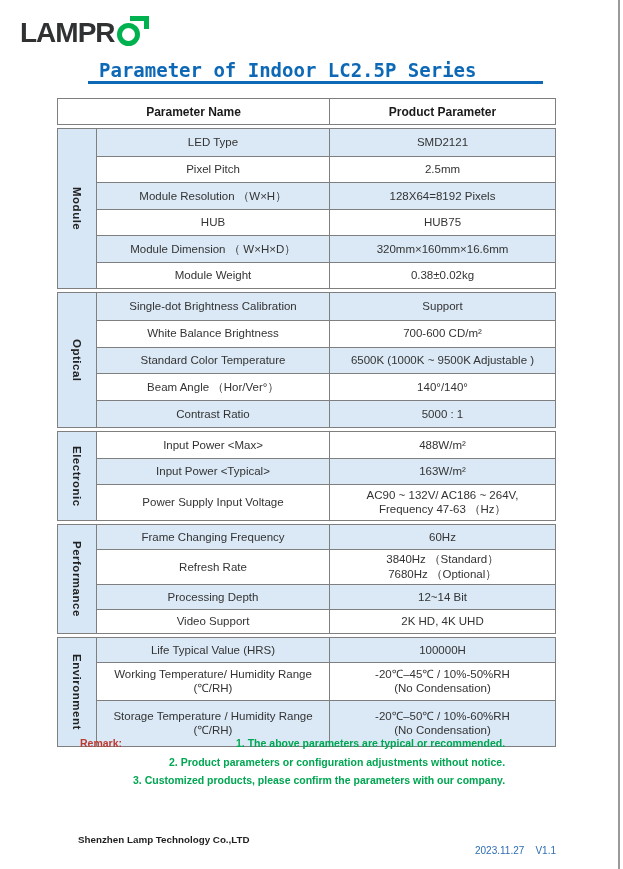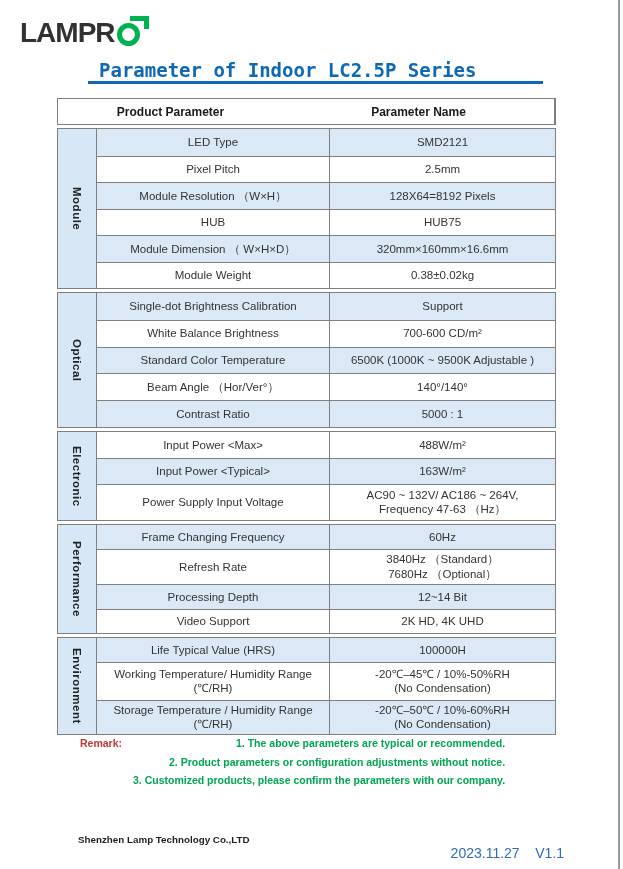--- a/index.html
+++ b/index.html
@@ -44,43 +44,43 @@
 
   
   .remark { position:absolute; left:80px; top:734px; display:flex; font-size:10.5px; font-weight:bold; }
   .remark-label { color:#bf3a30; width:53px; line-height:18.5px; }
   .remark-items { color:#00a651; }
   .remark-items div { line-height:18.5px;text-align:right; }
 
   
   .footer { position:absolute; left:78px; top:799px; font-size:9.8px; color:#1f1f1f; line-height:16.5px; white-space:pre-wrap; }
   .footer .company { font-weight:bold; }
-  .version { position:absolute; right:59px; top:845px; color:#2e6db4; font-size:14px; white-space:pre;margin-left:36px; }
+  .version { position:absolute; right:67px; top:845px; color:#2e6db4; font-size:10px; white-space:pre;margin-left:36px; }
 </style>
 </head>
 <body>
 
 <div class="page">
   <div class="edge-line"></div>
 
   <div class="logo">
     <span class="logo-text">LAMPR</span>
     <span class="logo-o">
       <span class="logo-corner"></span>
     </span>
   </div>
 
   <div class="title">Parameter of Indoor LC2.5P Series</div>
   <div class="title-underline"></div>
 
   <div class="tbl">
 
     <div class="block thead">
+      <div class="th th-name">Parameter Name</div>
       <div class="th th-val">Product Parameter</div>
-      <div class="th th-name">Parameter Name</div>
     </div>
 
     <div class="block">
       <div class="group">Module</div>
       <div class="rows">
         <div class="row blue" style="height:26.5px">
           <div class="cname">
               <span>LED Type</span>
             </div>
           <div class="cval">
@@ -260,21 +260,21 @@
         <div class="row" style="height:38px">
           <div class="cname">
             <span>Working Temperature/ Humidity Range</span>
             <span>(℃/RH)</span>
           </div>
           <div class="cval">
             <span>-20℃–45℃  / 10%-50%RH</span>
             <span>(No Condensation)</span>
           </div>
         </div>
-        <div class="row blue" style="height:34px">
+        <div class="row blue" style="height:46px">
           <div class="cname">
             <span>Storage Temperature / Humidity Range</span>
             <span>(℃/RH)</span>
           </div>
           <div class="cval">
             <span>-20℃–50℃  / 10%-60%RH</span>
             <span>(No Condensation)</span>
           </div>
         </div>
       </div>

